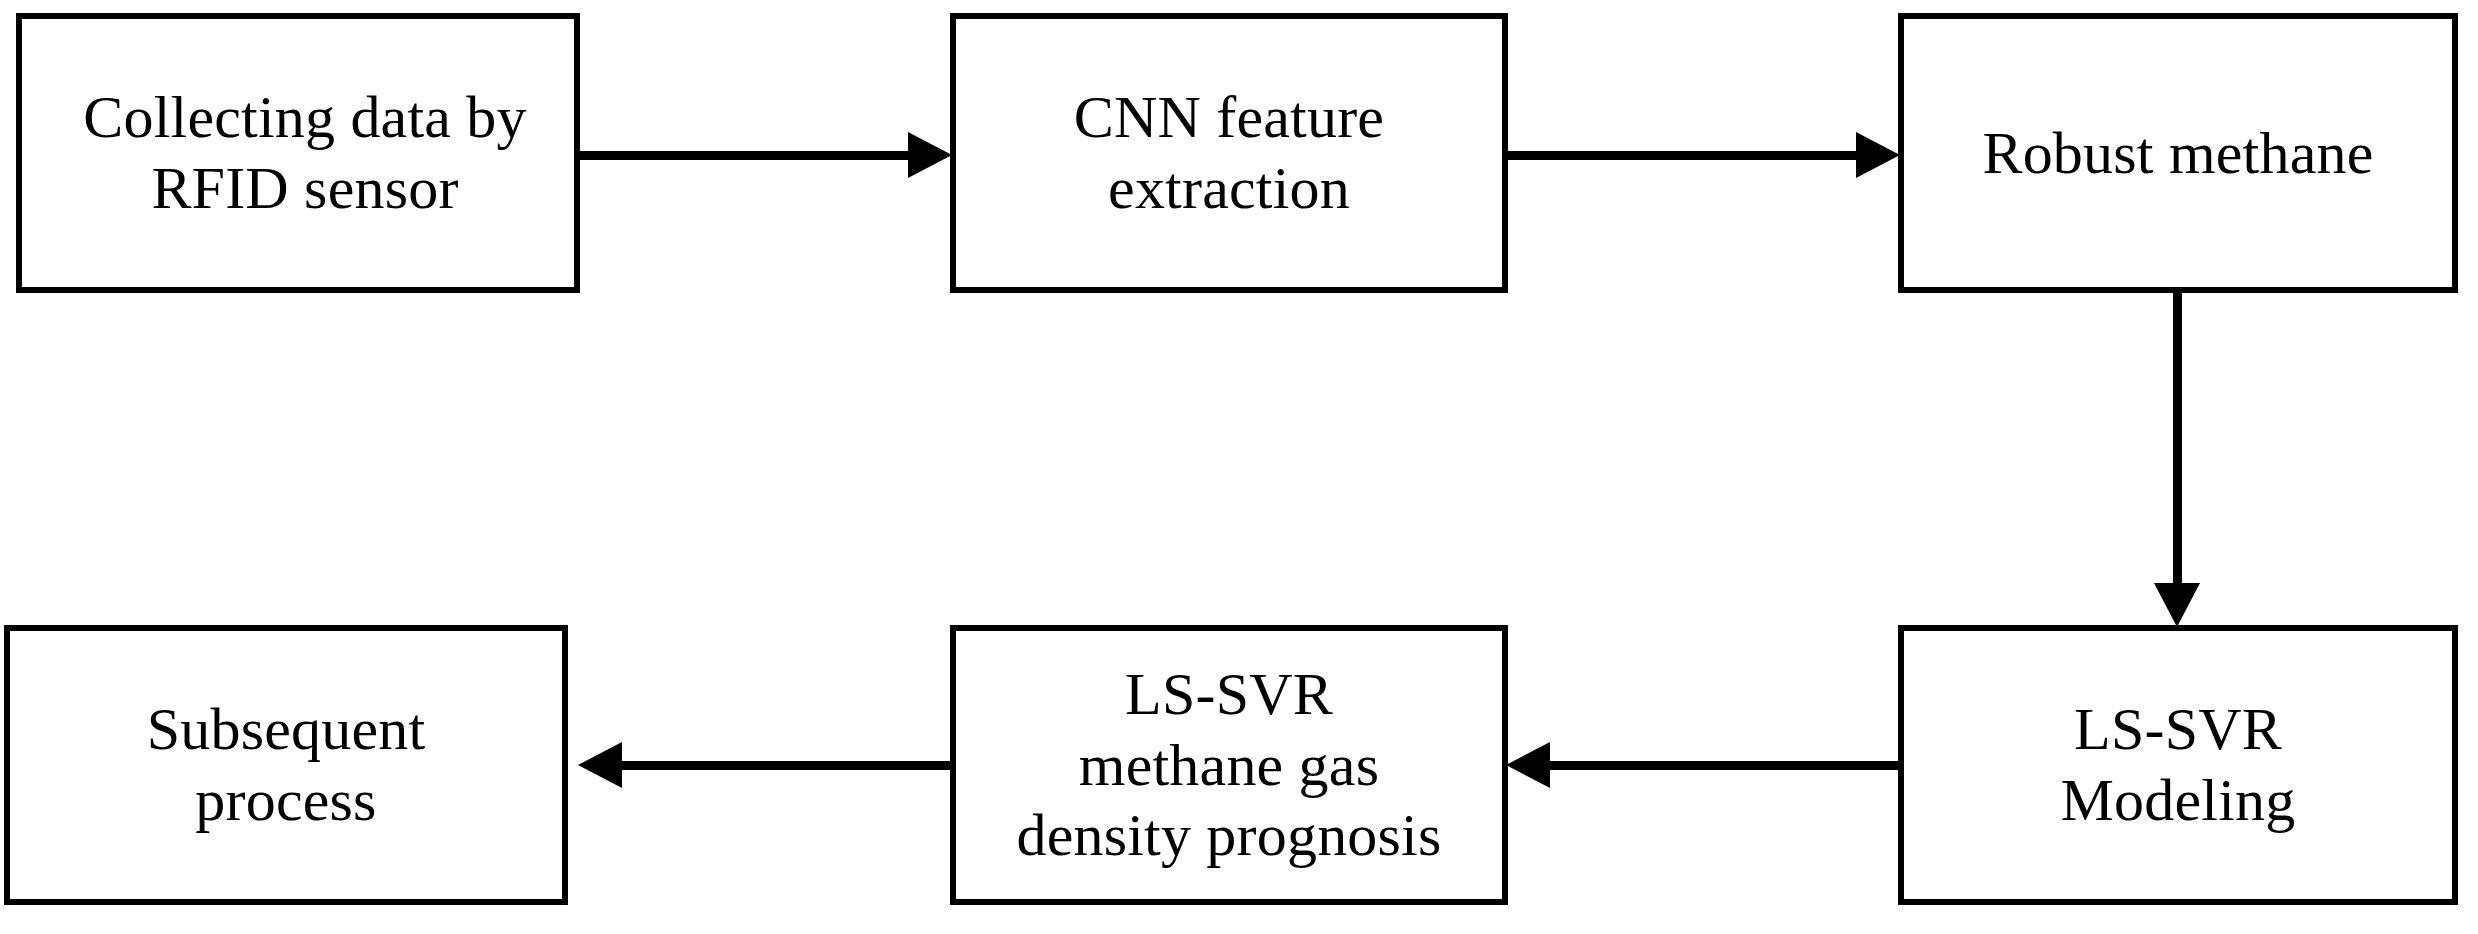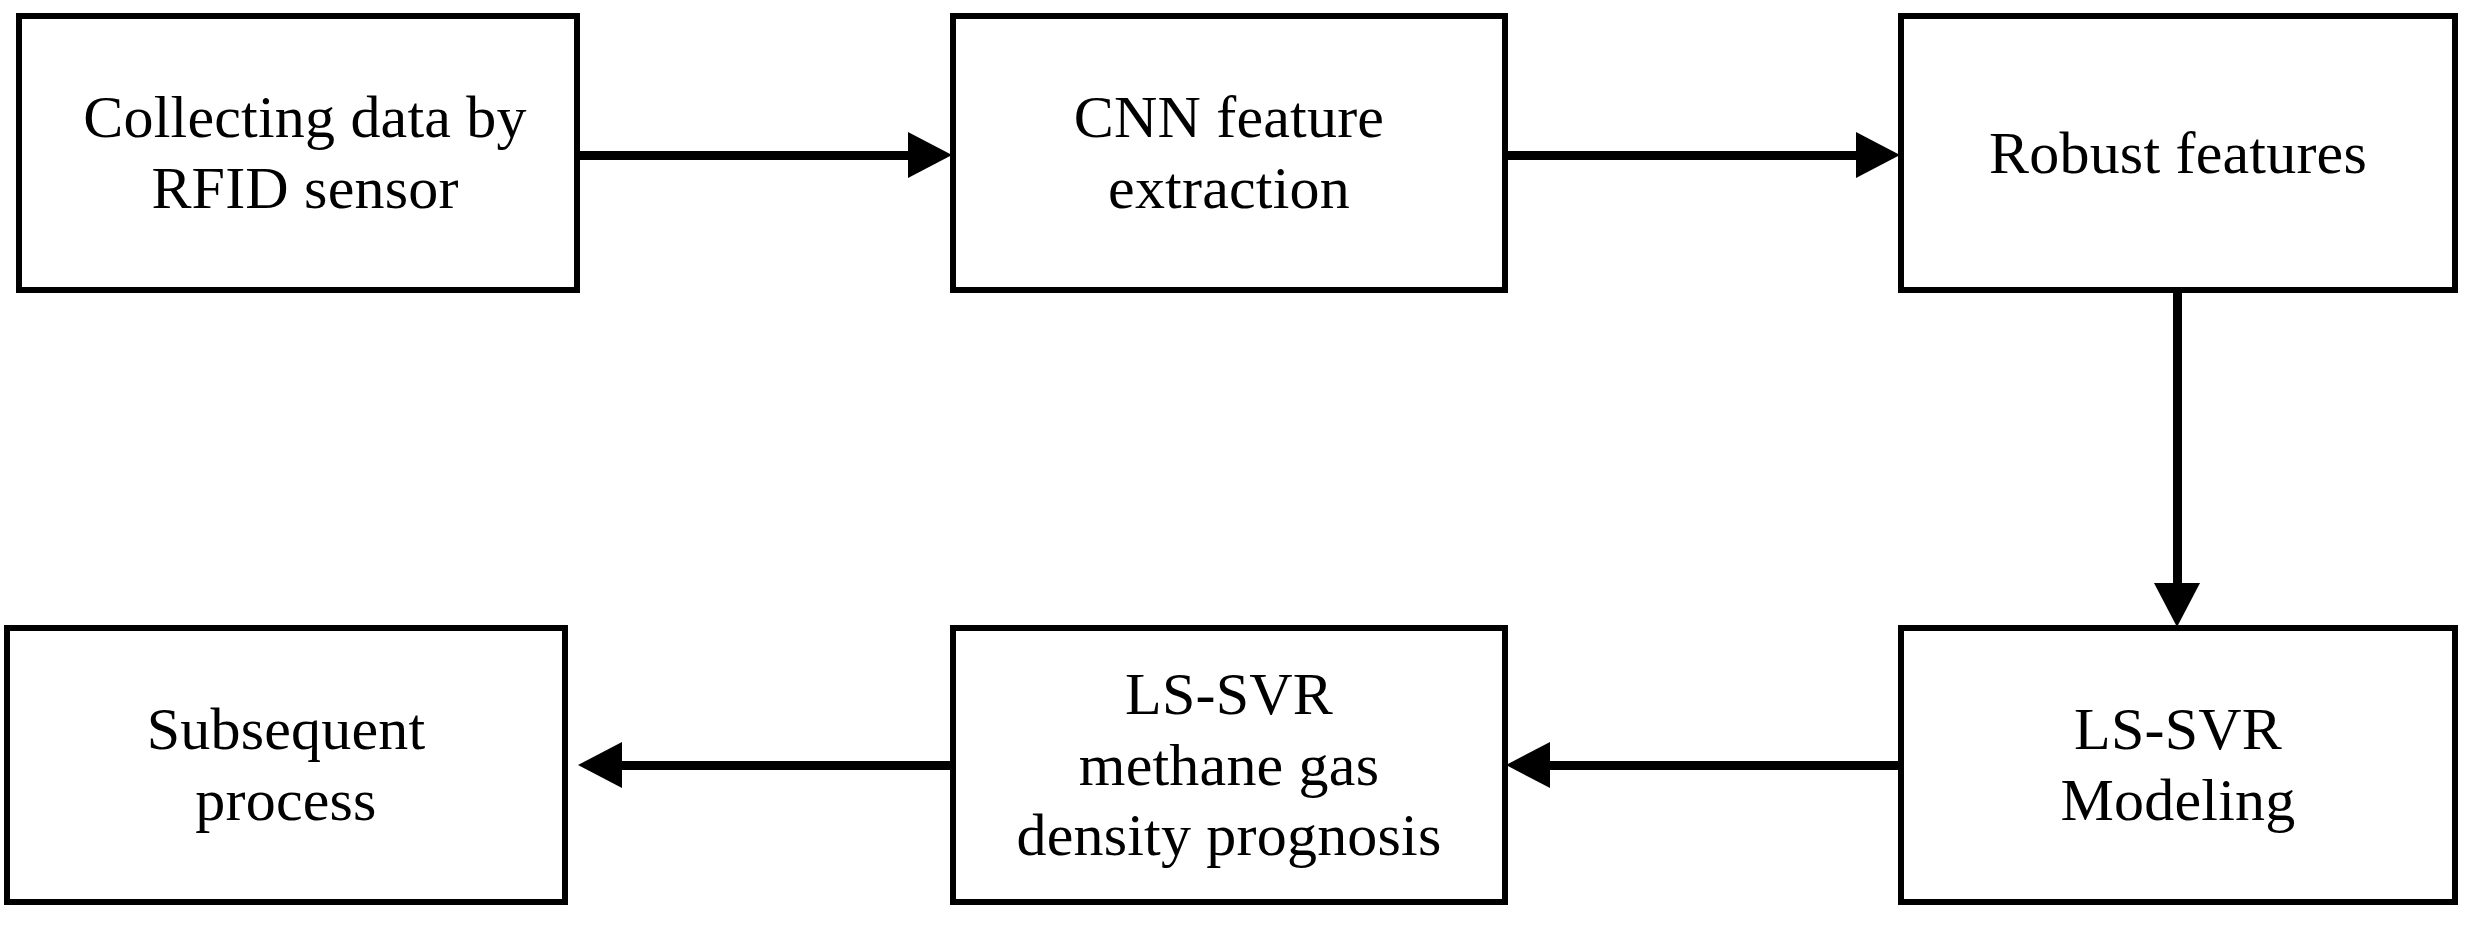--- a/index.html
+++ b/index.html
@@ -123,21 +123,21 @@
 
   <div class="node" id="node-cnn">
     <span class="label">
       <span>CNN feature</span><br>
       <span>extraction</span>
     </span>
   </div>
 
   <div class="node" id="node-robust">
     <span class="label">
-      <span>Robust features</span>
+      <span>Robust methane</span>
     </span>
   </div>
 
   <div class="node" id="node-subseq">
     <span class="label">
       <span>Subsequent</span><br>
       <span>process</span>
     </span>
   </div>
 

